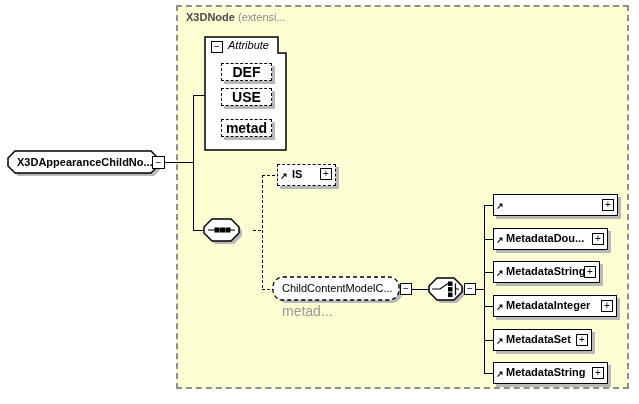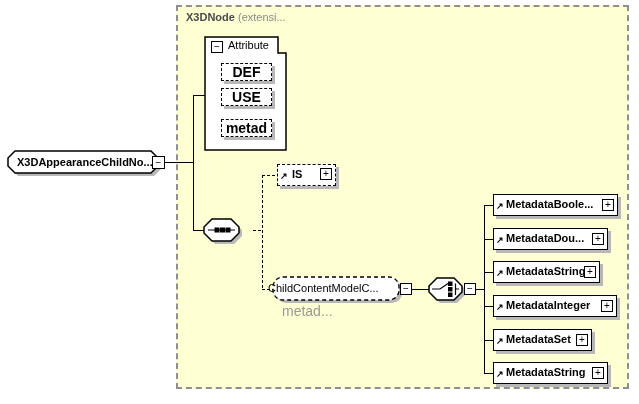--- a/index.html
+++ b/index.html
@@ -17,25 +17,25 @@
   .dashbox{border:1px dashed #000;box-shadow:3px 3px 0 #b8b8b8;}
   .meta{left:493px;height:22px;line-height:19px;padding-left:12px;}
   .refarrow{position:absolute;left:2px;bottom:-1px;font-size:9px;font-weight:bold;color:#000;}
   .pmbox{position:absolute;z-index:3;width:12px;height:12px;background:#fff;border:1px solid #000;
          box-sizing:border-box;display:flex;align-items:center;justify-content:center;
          font-size:10px;font-weight:normal;line-height:1;color:#000;cursor:pointer;}
   .pmbox.inbox{right:3px;top:4px;position:absolute;}
   .attr-item{position:absolute;left:221px;width:51px;height:18px;text-align:center;
              line-height:16px;font-size:14px;font-weight:bold;background:#fff;
              border:1px dashed #000;box-sizing:border-box;box-shadow:3px 3px 0 #b8b8b8;z-index:2;}
-  .attr-label{position:absolute;left:228px;top:39px;font-size:11px;
+  .attr-label{position:absolute;left:228px;top:39px;font-size:11px;font-style:italic;
               color:#000;z-index:2;white-space:nowrap;}
   .root-label{position:absolute;left:8px;top:151px;width:150px;height:22px;line-height:22px;
               padding-left:9px;font-size:11px;font-weight:bold;z-index:2;box-sizing:border-box;}
-  .ccmc-label{position:absolute;left:259px;top:277px;width:126px;height:23px;line-height:23px;
+  .ccmc-label{position:absolute;left:273px;top:277px;width:126px;height:23px;line-height:23px;
               padding-left:9px;font-size:11px;z-index:2;box-sizing:border-box;}
   .annot{position:absolute;left:282px;top:303px;font-size:14px;color:#9a9a9a;z-index:2;}
 </style>
 </head>
 <body>
 
 <div class="canvas">
 
   <div class="ext-container">
     <div class="ext-header">
@@ -138,21 +138,20 @@
     <span>−</span>
   </div>
   <div class="annot">metad...</div>
 
   <div class="pmbox" style="left:464px;top:283px;">
     <span>−</span>
   </div>
 
   <div class="node solidbox meta" style="top:194px;width:125px;">
     <span class="refarrow">↗</span>
-    <span>MetadataBoole...</span>
     <span class="pmbox inbox">
         <span>+</span>
       </span>
   </div>
   <div class="node solidbox meta" style="top:228px;width:115px;">
     <span class="refarrow">↗</span>
     <span>MetadataDou...</span>
     <span class="pmbox inbox">
         <span>+</span>
       </span>

